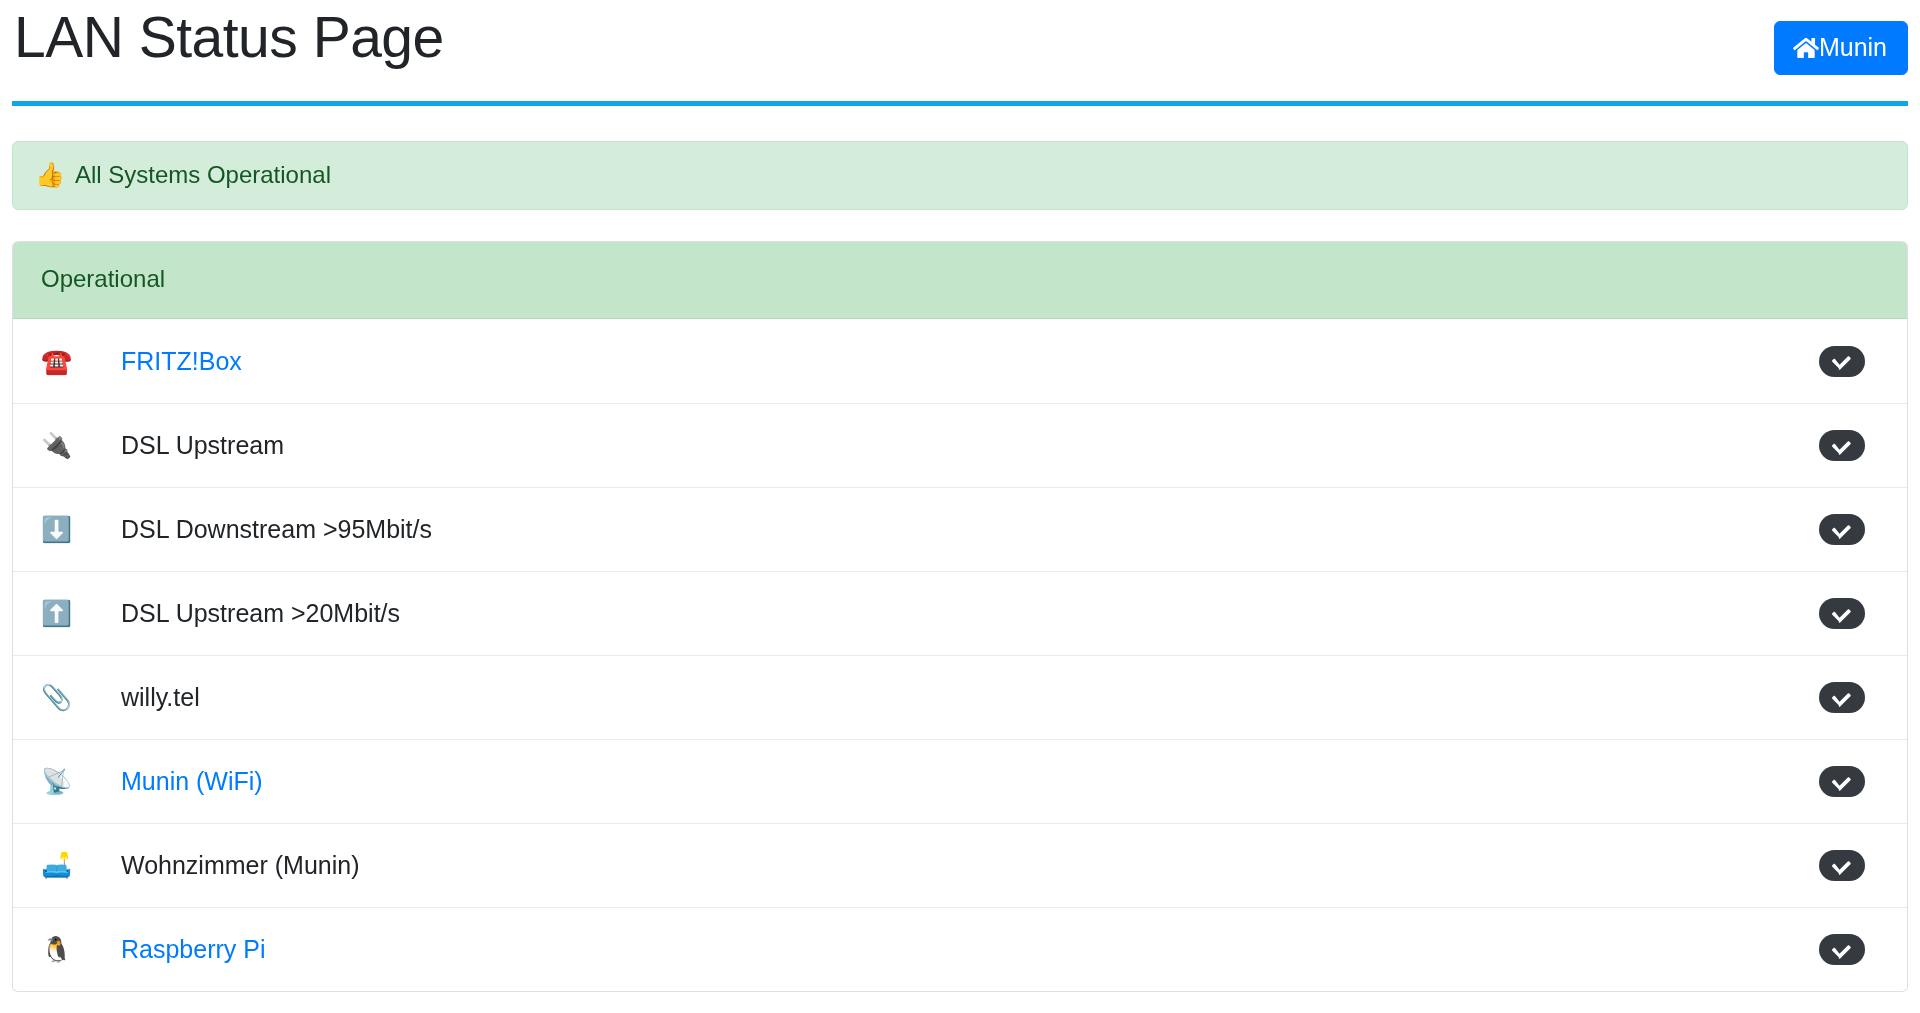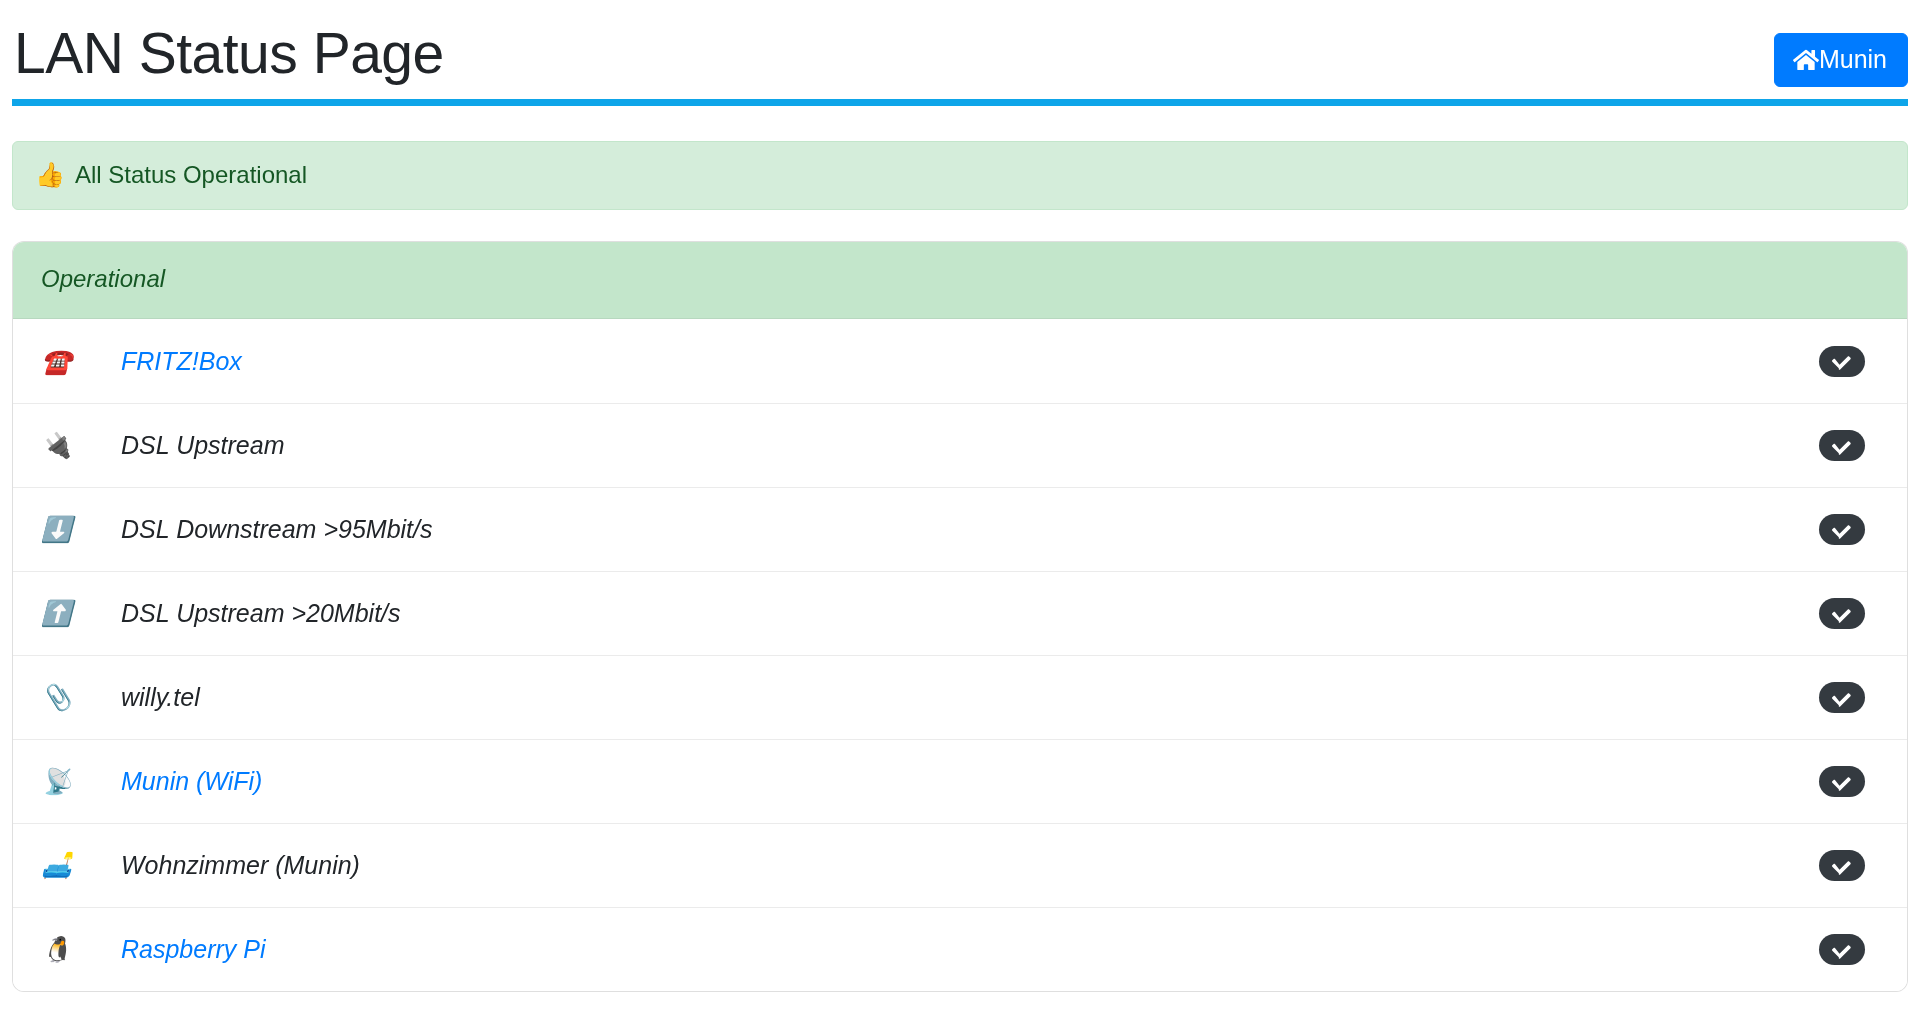--- a/index.html
+++ b/index.html
@@ -16,25 +16,25 @@
   .page {
     width: 1920px;
     min-height: 1013px;
     padding: 0 12px;
     position: relative;
   }
 
   
   .page-header {
     display: flex;
-    align-items: center;
+    align-items: flex-start;
     justify-content: space-between;
     padding: 8px 0 0 0;
     height: 106px;
-    border-bottom: 7px solid #0ea5e9;
+    border-bottom: 5px solid #0ea5e9;
   }
   .page-title {
     font-size: 57px;
     line-height: 1.05;
     font-weight: 300;
     letter-spacing: -0.5px;
     color: #212529;
     margin: 0;
     padding-left: 2px;
     white-space: nowrap;
@@ -71,24 +71,23 @@
     display: flex;
     align-items: center;
     gap: 10px;
   }
   .alert .emoji { font-size: 24px; line-height: 1; }
 
   
   .card {
     margin-top: 31px;
     border: 1px solid rgba(0,0,0,.125);
-    border-radius: 12px;
+    border-radius: 6px;
     background: #fff;
     overflow: hidden;
-    font-style: italic;
   }
   .card-header {
     background: #c3e6cb;
     border-bottom: 1px solid rgba(0,0,0,.06);
     color: #155724;
     font-size: 24px;
     line-height: 1;
     padding: 25px 0 27px 28px;
   }
   .list-group { list-style: none; margin: 0; padding: 0; }
@@ -146,21 +145,21 @@
         <svg width="26" height="24" viewBox="0 0 576 512" fill="#ffffff" aria-hidden="true">
           <path d="M280.37 148.26L96 300.11V464a16 16 0 0 0 16 16l112.06-.29a16 16 0 0 0 15.92-16V368a16 16 0 0 1 16-16h64a16 16 0 0 1 16 16v95.64a16 16 0 0 0 16 16.05L464 480a16 16 0 0 0 16-16V300L295.67 148.26a12.19 12.19 0 0 0-15.3 0zM571.6 251.47L488 182.56V44.05a12 12 0 0 0-12-12h-56a12 12 0 0 0-12 12v72.61L318.47 43a48 48 0 0 0-61 0L4.34 251.47a12 12 0 0 0-1.6 16.9l25.5 31A12 12 0 0 0 45.15 301l235.22-193.74a12.19 12.19 0 0 1 15.3 0L530.9 301a12 12 0 0 0 16.9-1.6l25.5-31a12 12 0 0 0-1.7-16.93z"></path>
         </svg>
       </span>
       <span>Munin</span>
     </button>
   </div>
 
   <div class="alert">
     <span class="emoji">👍</span>
-    <span>All Status Operational</span>
+    <span>All Systems Operational</span>
   </div>
 
   <div class="card">
     <div class="card-header">Operational</div>
     <ul class="list-group" id="status-list">
   <li class="list-item">
     <span class="item-label is-link">
       <span class="emoji">☎️</span>
       <span class="item-text">FRITZ!Box</span>
     </span>

